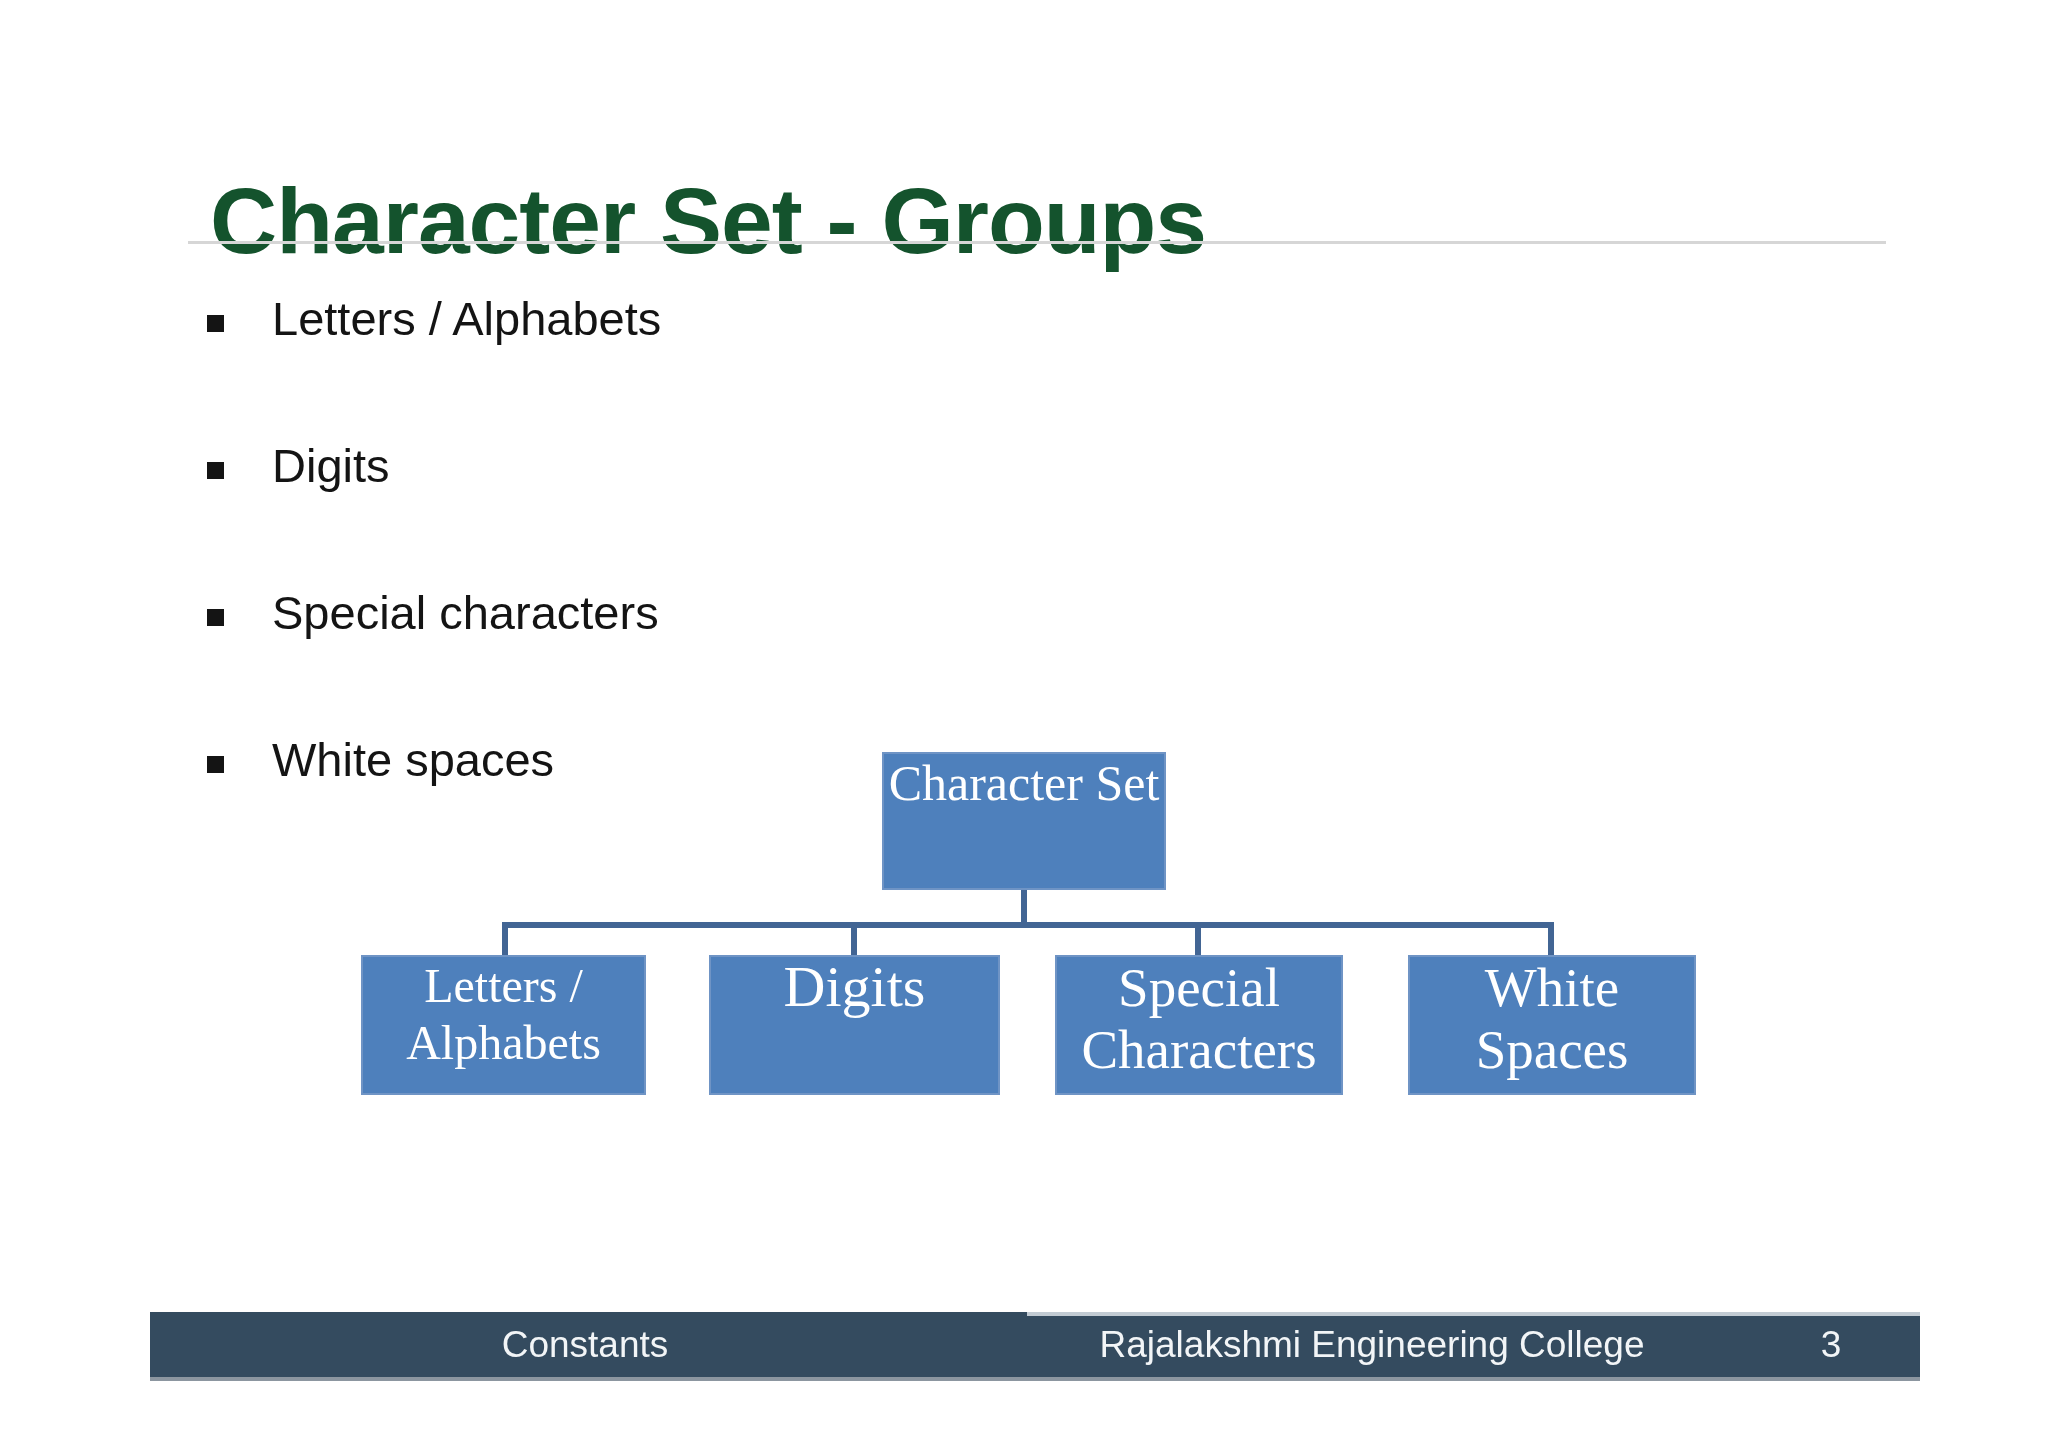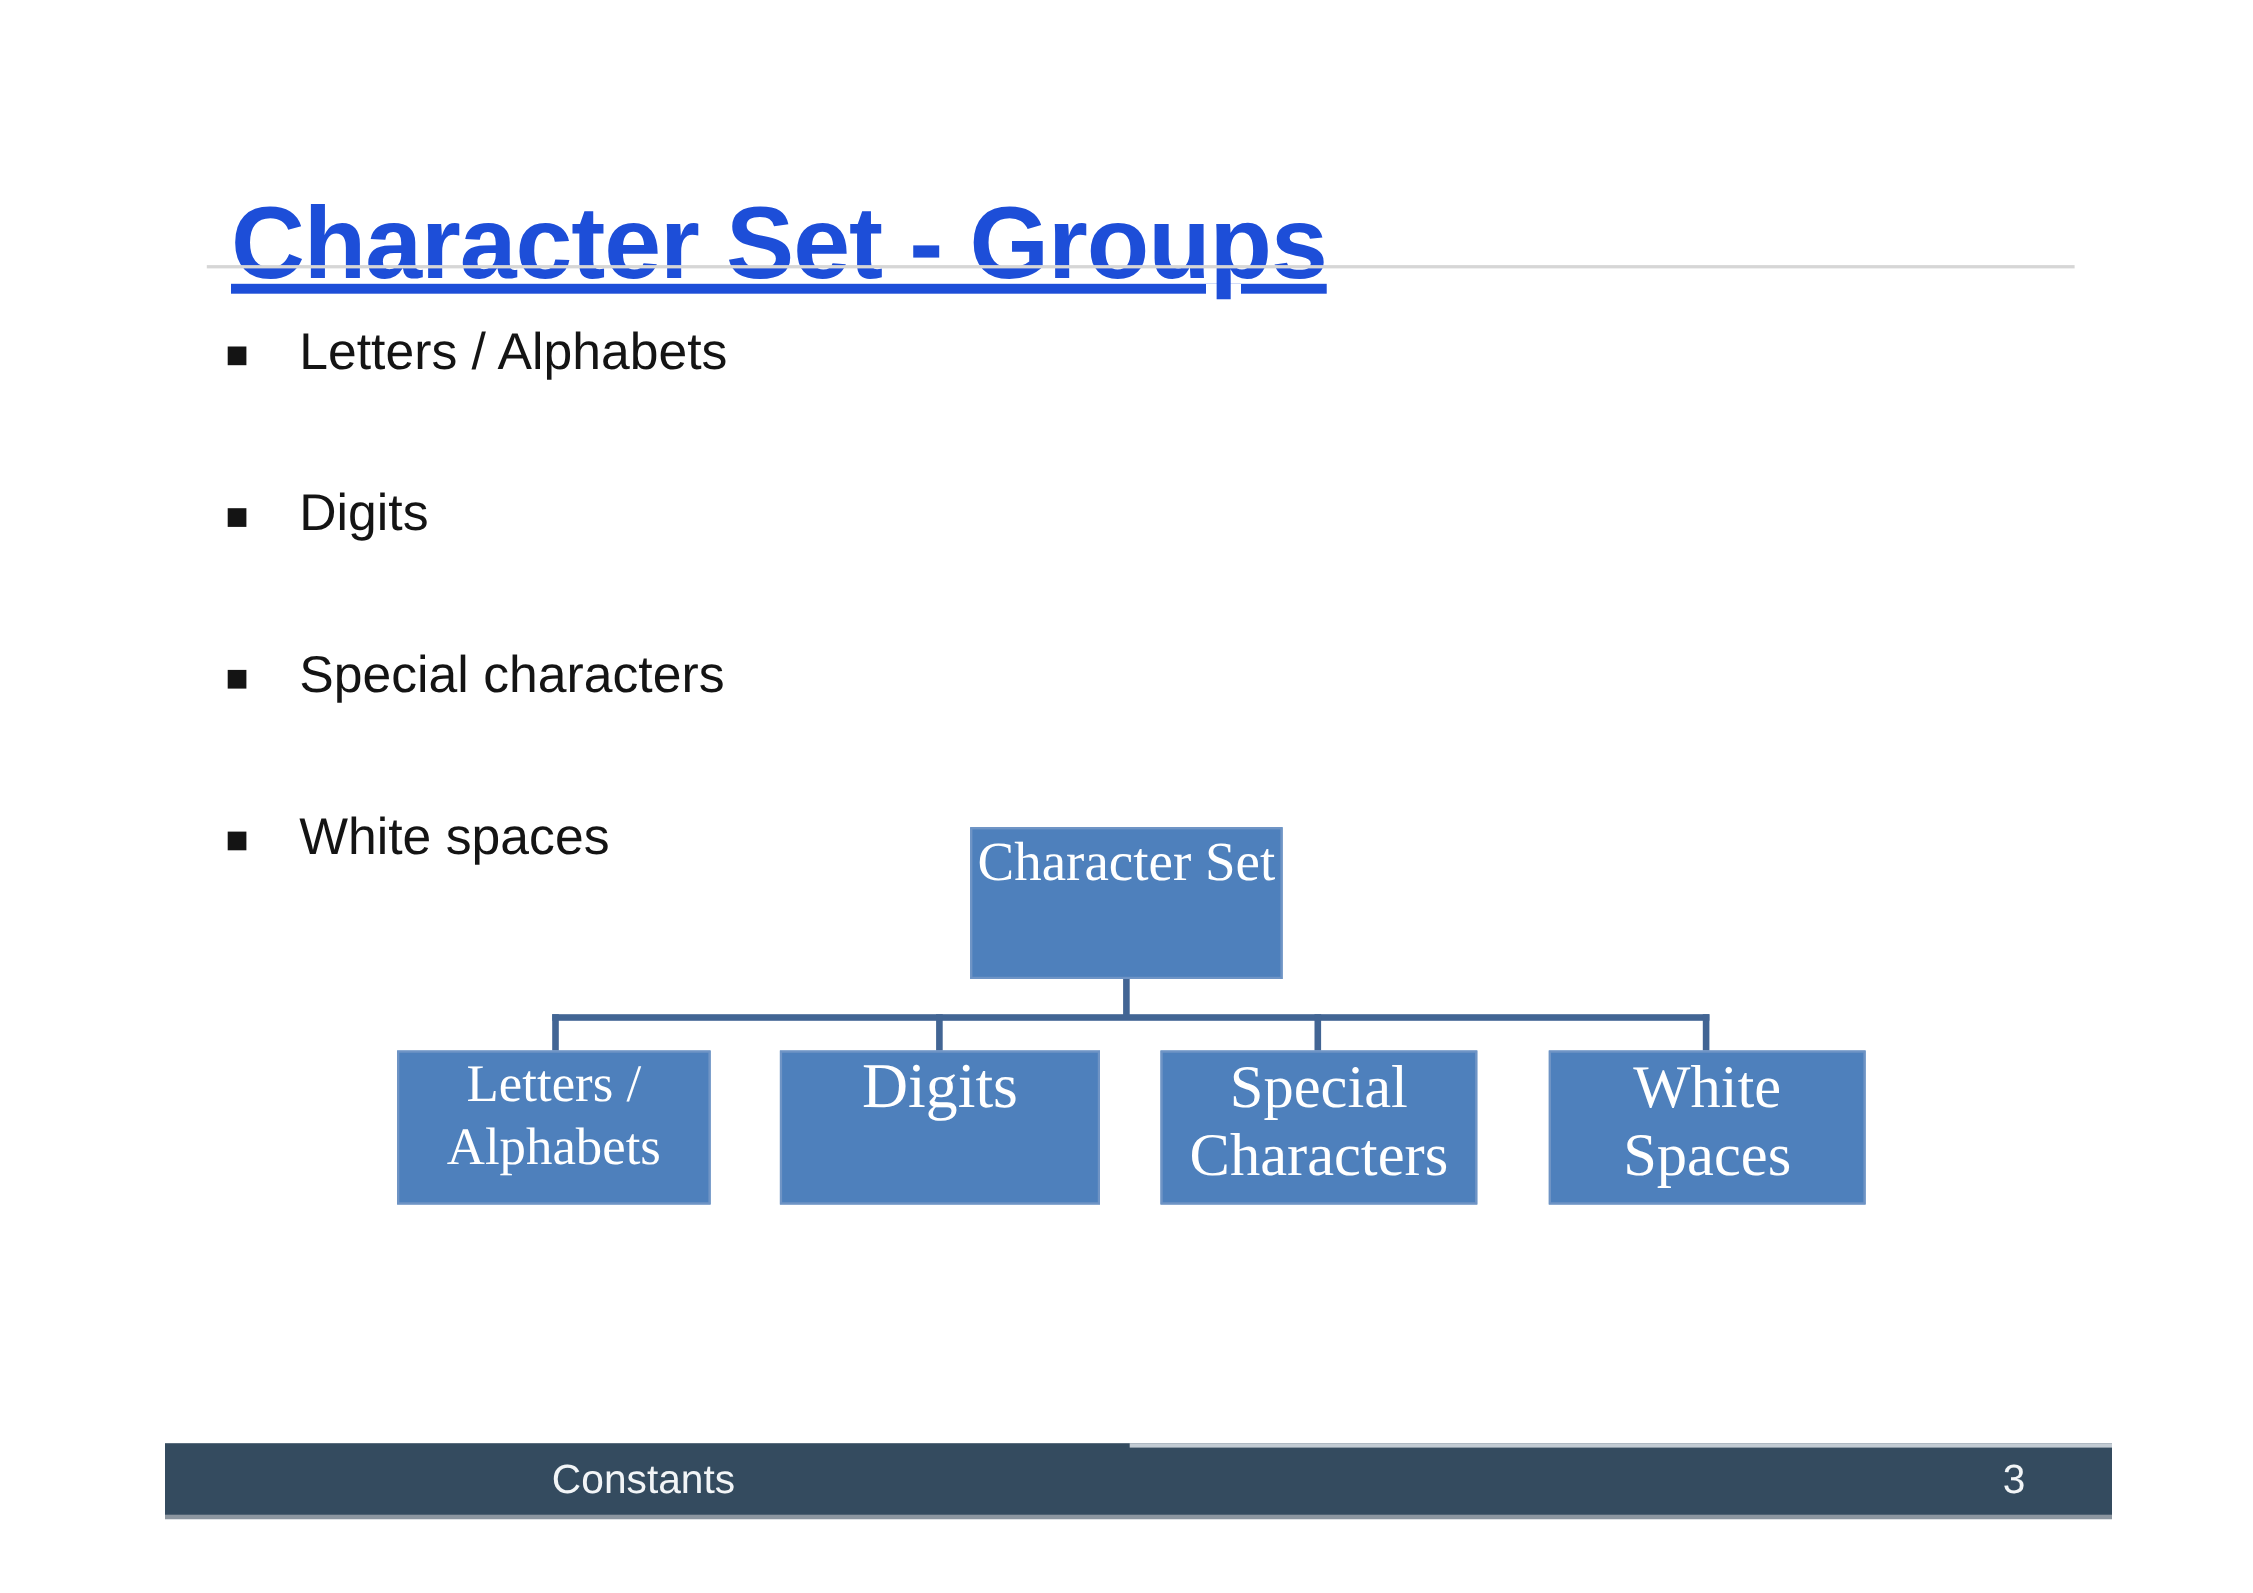--- a/index.html
+++ b/index.html
@@ -8,23 +8,22 @@
     width:2048px; height:1448px;
     background:#ffffff;
     overflow:hidden;
     font-family:"Liberation Sans", sans-serif;
   }
 
   
   .title {
     position:absolute; left:210px; top:104px;
     font-size:93px; line-height:110px;
-    color:#1d4ed8; letter-spacing:-1px;
+    color:#14532d; letter-spacing:-1px;
     white-space:nowrap;
-    text-decoration:underline;
   }
   .title-rule {
     position:absolute; left:188px; top:241px;
     width:1698px; height:3px; background:#d6d6d6;
   }
 
   
   .bullets { position:absolute; left:207px; top:288px; }
   .bullet-row { height:147px; display:flex; align-items:flex-start; }
   .bullet-marker {
@@ -130,16 +129,17 @@
   <div class="node node-special">
     <div class="node-inner">Special Characters</div>
   </div>
   <div class="node node-white">
     <div class="node-inner">White Spaces</div>
   </div>
 
   <div class="footer-bar">
     <div class="footer-notch"></div>
     <div class="footer-item footer-left">Constants</div>
+    <div class="footer-item footer-center">Rajalakshmi Engineering College</div>
     <div class="footer-item footer-page">3</div>
   </div>
 
 </div>
 
 </body></html>

